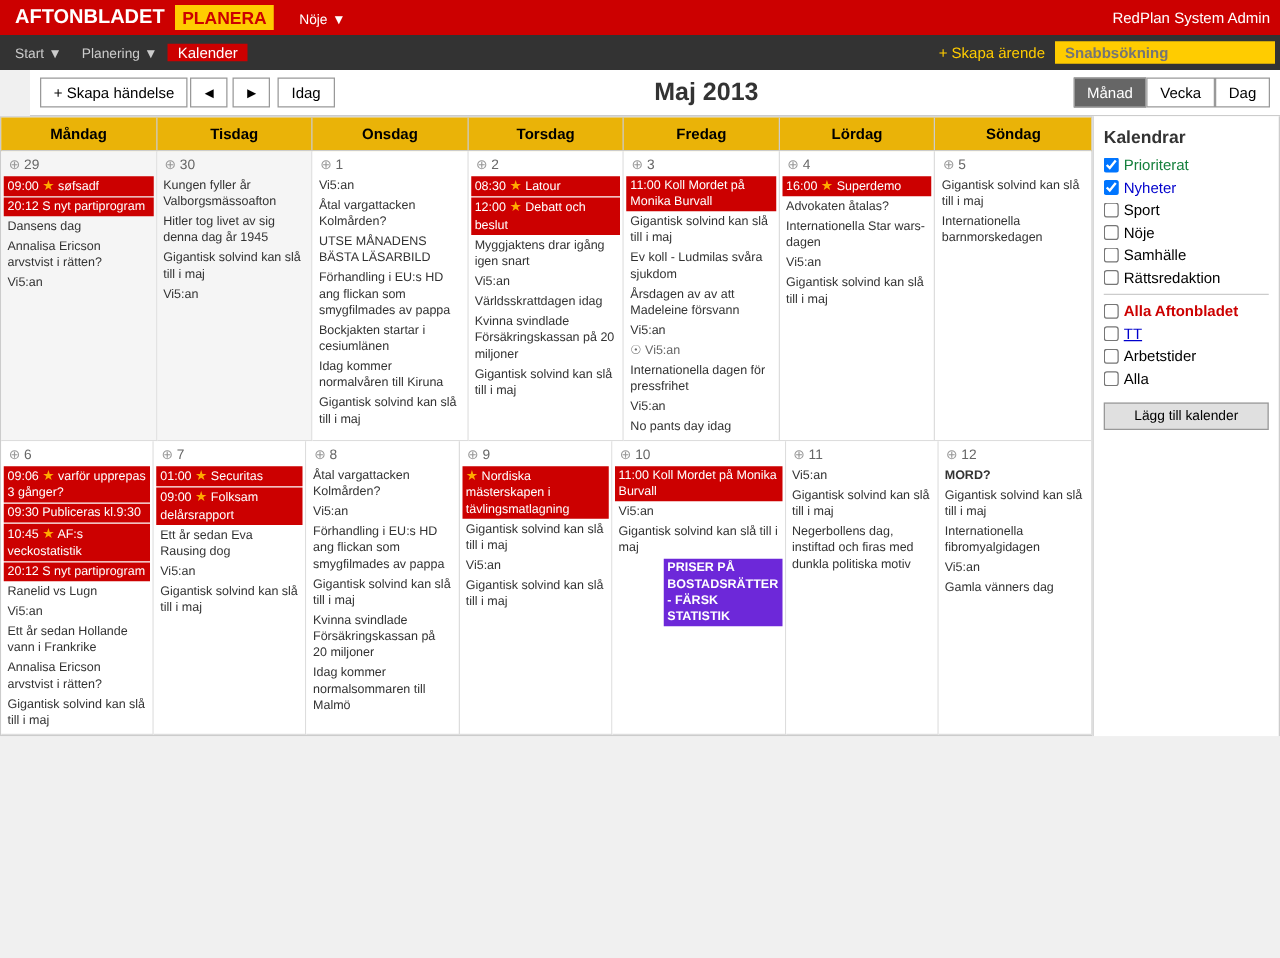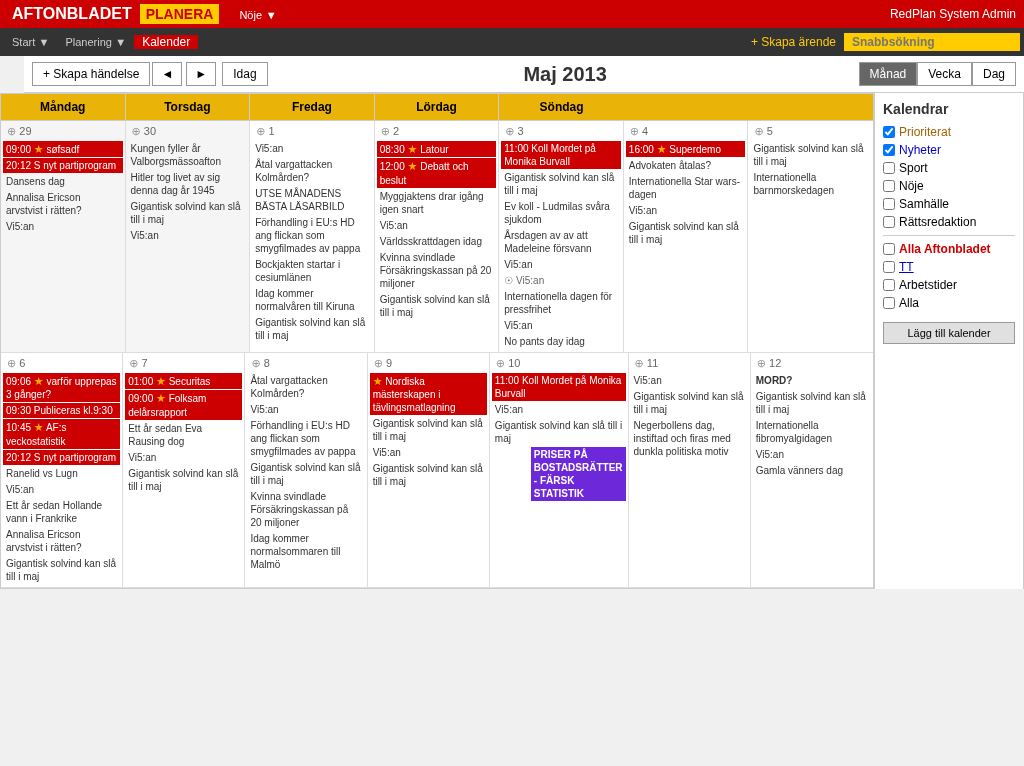--- a/index.html
+++ b/index.html
@@ -95,20 +95,22 @@
   <button class="view-btn active">Månad</button>
   <button class="view-btn">Vecka</button>
   <button class="view-btn">Dag</button>
 </div>
 
 <div id="main">
 
   <div id="calendar">
     <div class="cal-header">
       <div class="cal-header-cell">Måndag</div>
+      <div class="cal-header-cell">Tisdag</div>
+      <div class="cal-header-cell">Onsdag</div>
       <div class="cal-header-cell">Torsdag</div>
       <div class="cal-header-cell">Fredag</div>
       <div class="cal-header-cell">Lördag</div>
       <div class="cal-header-cell">Söndag</div>
     </div>
 
     <div class="cal-grid">
 
       <div class="cal-cell other-month">
         <div class="cell-number"><span class="add-icon">⊕</span> 29</div>
@@ -247,21 +249,21 @@
 
     </div>
 
   </div>
 
   <div id="sidebar">
     <div id="sidebar-title">Kalendrar</div>
 
     <div class="sidebar-item">
       <input type="checkbox" checked="" id="chk-prioriterat" style="">
-      <label for="chk-prioriterat" style="color:#a16207;">Prioriterat</label>
+      <label for="chk-prioriterat" style="color:#15803d;">Prioriterat</label>
     </div>
     <div class="sidebar-item">
       <input type="checkbox" checked="" id="chk-nyheter" style="">
       <label for="chk-nyheter" style="color:#0000cc;">Nyheter</label>
     </div>
     <div class="sidebar-item">
       <input type="checkbox" id="chk-sport" style="">
       <label for="chk-sport">Sport</label>
     </div>
     <div class="sidebar-item">

